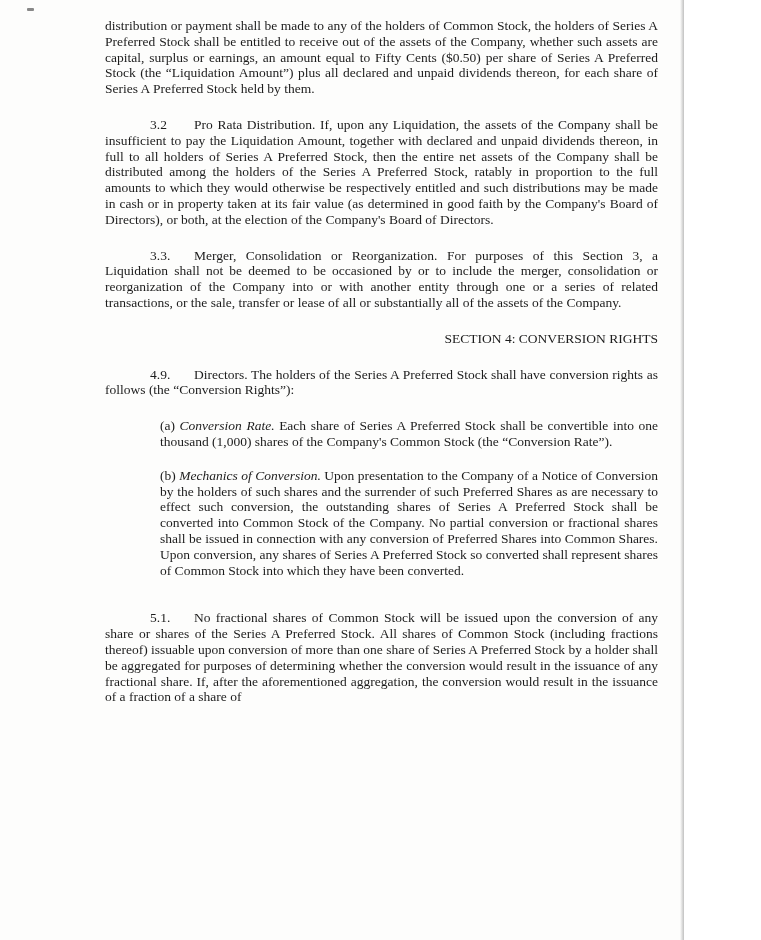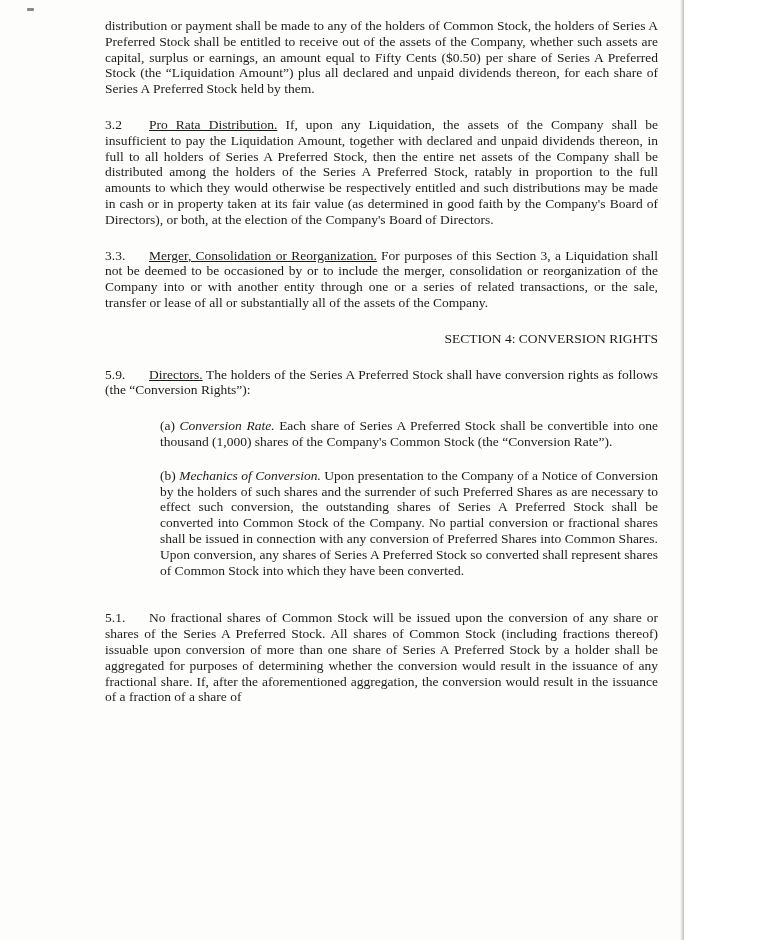--- a/index.html
+++ b/index.html
@@ -45,22 +45,23 @@
     margin: 0 0 20px 0;
     text-align: justify;
   }
   .sub {
     margin-left: 55px;
     margin-bottom: 18px;
   }
   .num {
     display: inline-block;
     width: 44px;
+    margin-left: 45px;
   }
-  .u { text-decoration: underline; }
+  .u { }
   .i { font-style: italic; }
   .section-title {
     margin: 14px 0 20px 0;
     text-align: right;
   }
   .spacer-lg { height: 14px; }
 </style>
 </head>
 <body>
 
@@ -70,21 +71,21 @@
   <div class="content">
 
     <p class="para"><span>distribution or payment shall be made to any of the holders of Common Stock, the holders of Series A Preferred Stock shall be entitled to receive out of the assets of the Company, whether such assets are capital, surplus or earnings, an amount equal to Fifty Cents ($0.50) per share of Series A Preferred Stock (the “Liquidation Amount”) plus all declared and unpaid dividends thereon, for each share of Series A Preferred Stock held by them.</span></p>
 
     <p class="para"><span class="num">3.2</span><span class="u">Pro Rata Distribution.</span> <span>If, upon any Liquidation, the assets of the Company shall be insufficient to pay the Liquidation Amount, together with declared and unpaid dividends thereon, in full to all holders of Series A Preferred Stock, then the entire net assets of the Company shall be distributed among the holders of the Series A Preferred Stock, ratably in proportion to the full amounts to which they would otherwise be respectively entitled and such distributions may be made in cash or in property taken at its fair value (as determined in good faith by the Company's Board of Directors), or both, at the election of the Company's Board of Directors.</span></p>
 
     <p class="para"><span class="num">3.3.</span><span class="u">Merger, Consolidation or Reorganization.</span> <span>For purposes of this Section 3, a Liquidation shall not be deemed to be occasioned by or to include the merger, consolidation or reorganization of the Company into or with another entity through one or a series of related transactions, or the sale, transfer or lease of all or substantially all of the assets of the Company.</span></p>
 
     <p class="para section-title"><span>SECTION 4:  CONVERSION RIGHTS</span></p>
 
-    <p class="para"><span class="num">5.9.</span><span class="u">Directors.</span> <span>The holders of the Series A Preferred Stock shall have conversion rights as follows (the “Conversion Rights”):</span></p>
+    <p class="para"><span class="num">4.9.</span><span class="u">Directors.</span> <span>The holders of the Series A Preferred Stock shall have conversion rights as follows (the “Conversion Rights”):</span></p>
 
     <p class="para sub"><span>(a)</span> <span class="i">Conversion Rate.</span> <span>Each share of Series A Preferred Stock shall be convertible into one thousand (1,000) shares of the Company's Common Stock (the “Conversion Rate”).</span></p>
 
     <p class="para sub"><span>(b)</span> <span class="i">Mechanics of Conversion.</span> <span>Upon presentation to the Company of a Notice of Conversion by the holders of such shares and the surrender of such Preferred Shares as are necessary to effect such conversion, the outstanding shares of Series A Preferred Stock shall be converted into Common Stock of the Company. No partial conversion or fractional shares shall be issued in connection with any conversion of Preferred Shares into Common Shares.  Upon conversion, any shares of Series A Preferred Stock so converted shall represent shares of Common Stock into which they have been converted.</span></p>
 
     <div class="spacer-lg"></div>
 
 
     <p class="para"><span class="num">5.1.</span><span>No fractional shares of Common Stock will be issued upon the conversion of any share or shares of the Series A Preferred Stock.  All shares of Common Stock (including fractions thereof) issuable upon conversion of more than one share of Series A Preferred Stock by a holder shall be aggregated for purposes of determining whether the conversion would result in the issuance of any fractional share. If, after the aforementioned aggregation, the conversion would result in the issuance of a fraction of a share of</span></p>
 

